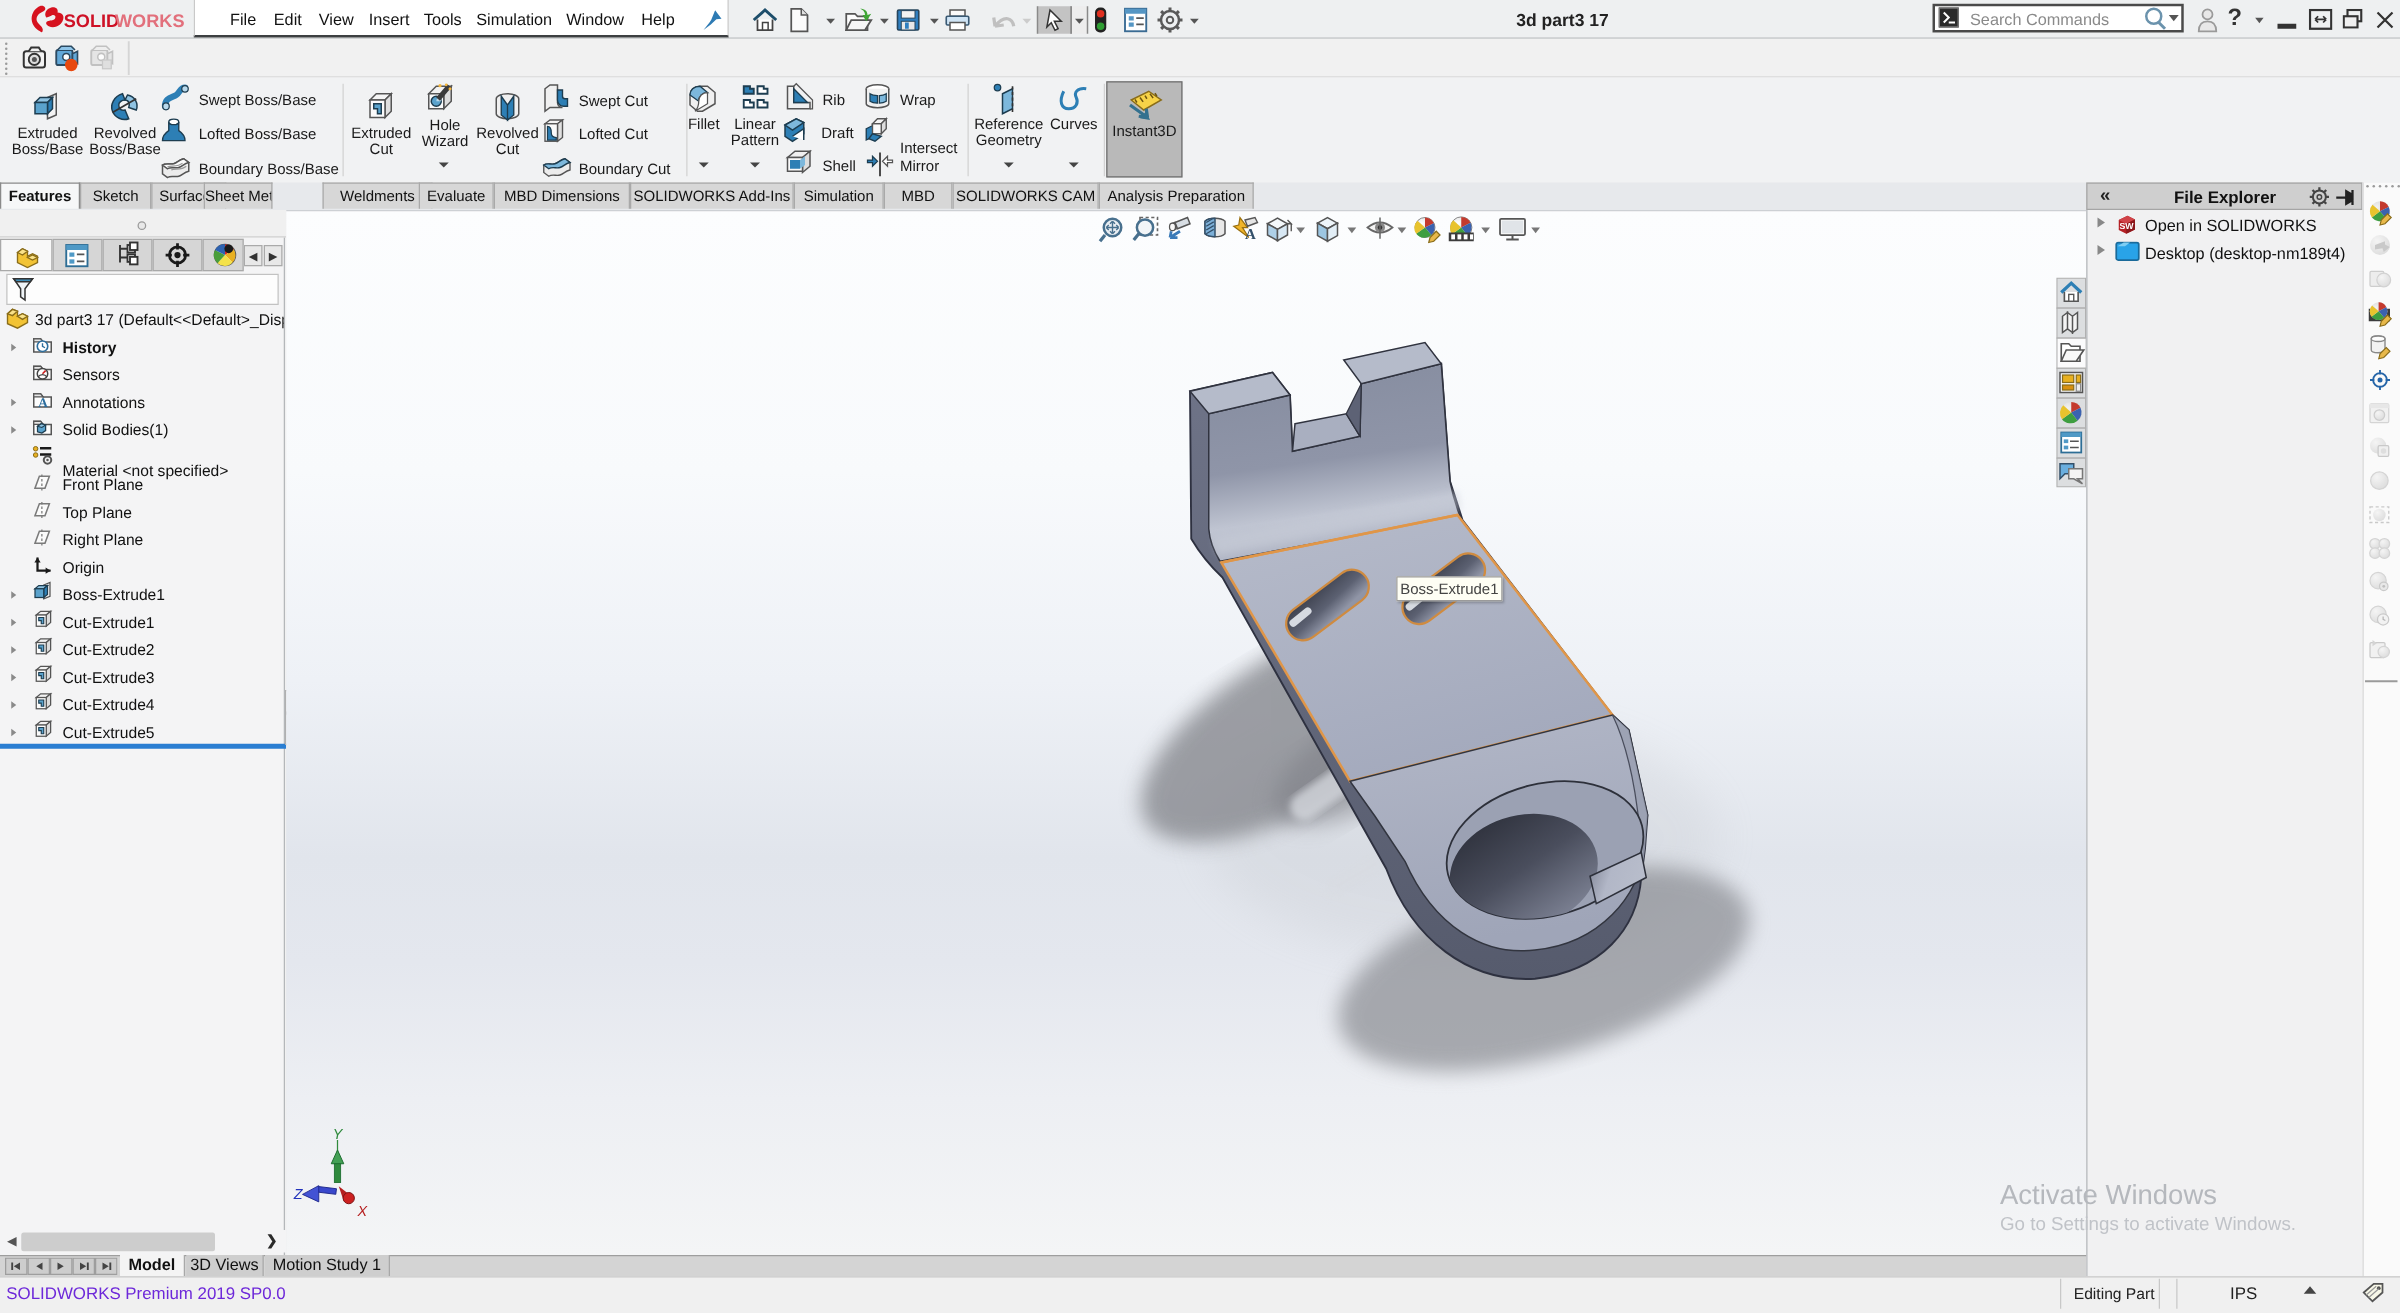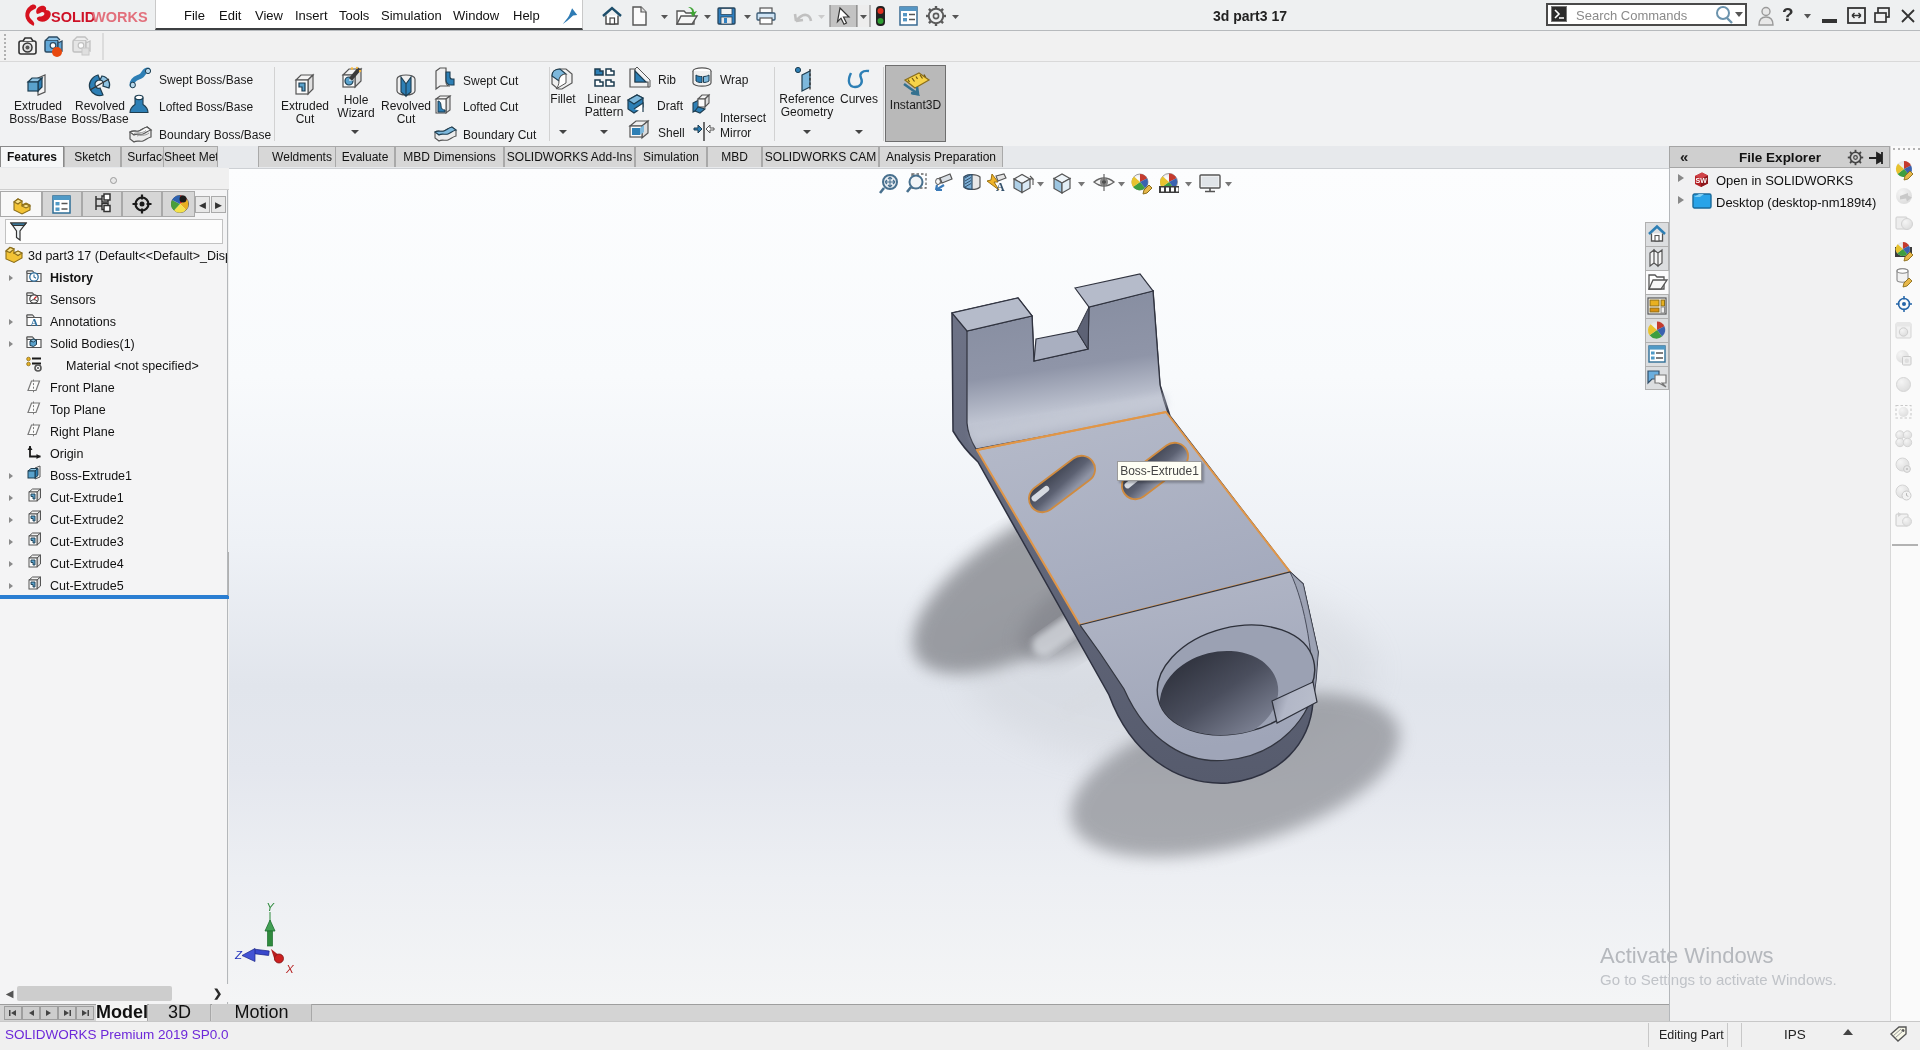--- a/index.html
+++ b/index.html
@@ -35,21 +35,21 @@
 
 #viewport { position:absolute; left:229px; top:168px; width:1440px; height:836px;
  background:linear-gradient(180deg,#fcfdfe 0%,#f8fafc 25%,#eef1f6 45%,#e1e5ec 62%,#e4e7ee 72%,#edeff3 85%,#f4f5f6 100%); }
 
 #fehead { position:absolute; left:1669px; top:146px; width:221px; height:22px; background:#cfcfcf; border:1px solid #a5a5a5; }
 #fepane { position:absolute; left:1669px; top:168px; width:221px; height:853px; background:#f1f1f2; border-left:1px solid #b4b7ba; }
 #rightstrip { position:absolute; left:1890px; top:146px; width:30px; height:875px; background:#fafafa; border-left:1px solid #d8d8d8; }
 #taskicons { position:absolute; left:1645px; top:222px; width:24px; }
 
 #modeltabs { position:absolute; left:0; top:1004px; width:1669px; height:17px; background:#d4d4d4; border-top:1px solid #9e9e9e; }
-.mtab { position:absolute; top:1004px; height:17px; font-size:18px; color:#111; text-align:center; background:#cecece; border-right:1px solid #a8a8a8; line-height:16px; }
+.mtab { position:absolute; top:1004px; height:17px; font-size:13px; color:#111; text-align:center; background:#cecece; border-right:1px solid #a8a8a8; line-height:16px; }
 #statusbar { position:absolute; left:0; top:1021px; width:1920px; height:29px; background:#f0f0f0; border-top:1px solid #c8c8c8; font-size:13px; color:#222; }
 </style>
 </head>
 <body>
 <div id="titlebar"></div>
 <div id="menubox"></div>
 <div id="swlogo">
 <svg width="138" height="28" viewBox="0 0 138 28">
  <path d="M12 23 C4 19 3 9 10 4 C12 2 15 2 16 4 C17 6 15 7 13 8 C9 10 8 14 11 17 C13 19 15 21 14 23 C14 24 13 24 12 23 Z" fill="#d6121f"></path>
  <path d="M17 12 C15 9 17 5 21 4 C24 3 27 5 26 8 C30 8 32 11 30 15 C28 19 23 21 19 19 C17 18 16 16 18 15 C20 14 22 15 24 13 C25 11 24 10 22 10 C20 11 18 12 17 12 Z" fill="#d6121f"></path>
@@ -538,21 +538,21 @@
     <span class="txt">Sensors</span>
   </div>
 <div class="trow" style="top:311px;">
     <span class="exp"></span>
     <span class="txt">Annotations</span>
   </div>
 <div class="trow" style="top:333px;">
     <span class="exp"></span>
     <span class="txt">Solid Bodies(1)</span>
   </div>
-<div class="trow" style="top:355px;margin-left:16px;">
+<div class="trow" style="top:366px;">
     <span class="txt">Material &lt;not specified&gt;</span>
   </div>
 <div class="trow" style="top:377px;">
     <span class="txt">Front Plane</span>
   </div>
 <div class="trow" style="top:399px;">
     <span class="txt">Top Plane</span>
   </div>
 <div class="trow" style="top:421px;">
     <span class="txt">Right Plane</span>

